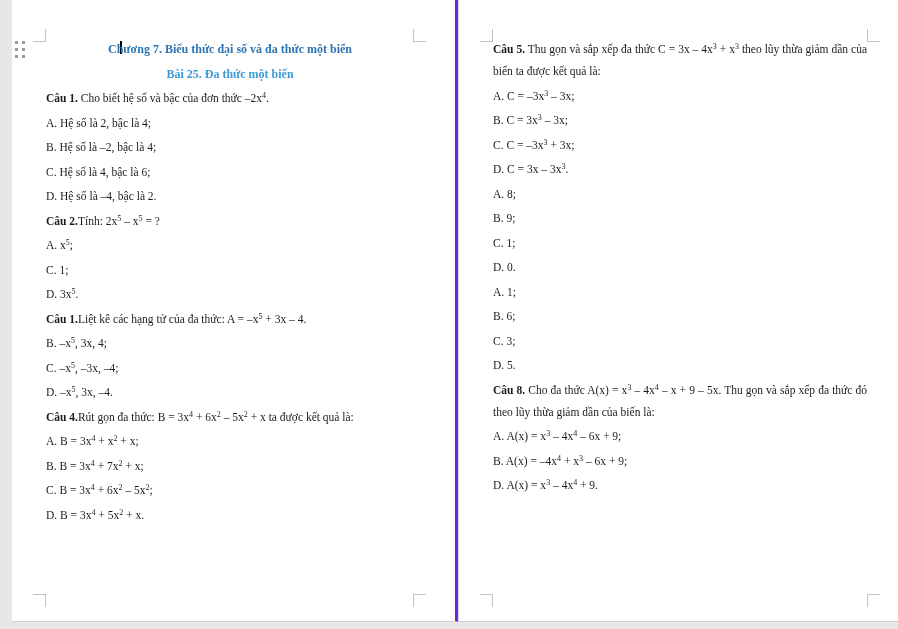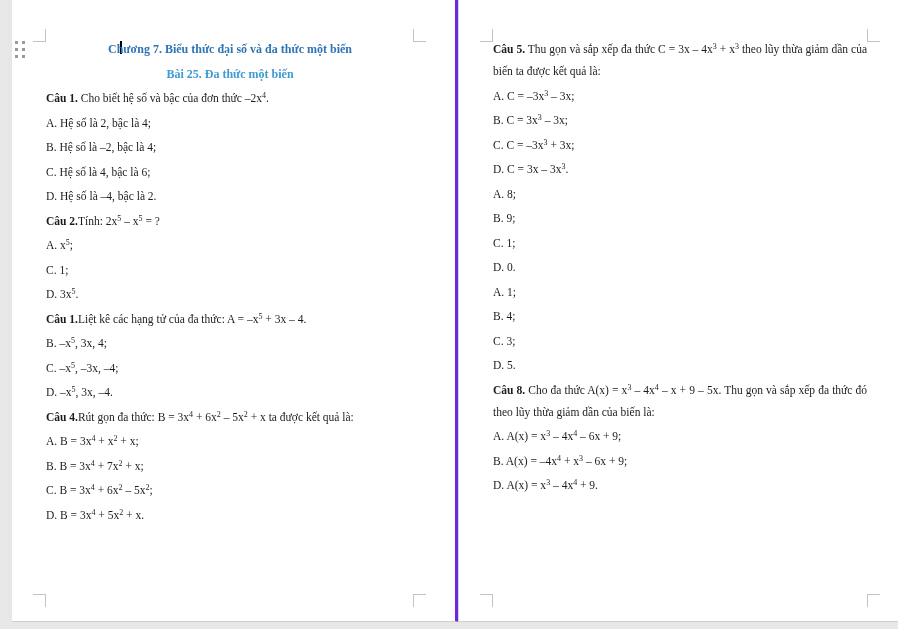--- a/index.html
+++ b/index.html
@@ -119,21 +119,21 @@
 
       <div class="q">
         <div class="line option">A. 8;</div>
         <div class="line option">B. 9;</div>
         <div class="line option">C. 1;</div>
         <div class="line option">D. 0.</div>
       </div>
 
       <div class="q">
         <div class="line option">A. 1;</div>
-        <div class="line option">B. 4;</div>
+        <div class="line option">B. 6;</div>
         <div class="line option">C. 3;</div>
         <div class="line option">D. 5.</div>
       </div>
 
       <div class="q">
         <div class="line q-prompt"><b class="q-label">Câu 8.</b><span> Cho đa thức A(x) = x<sup>3</sup> – 4x<sup>4</sup> – x + 9 – 5x. Thu gọn và sắp xếp đa thức đó theo lũy thừa giảm dần của biến là:</span></div>
         <div class="line option">A. A(x) = x<sup>3</sup> – 4x<sup>4</sup> – 6x + 9;</div>
         <div class="line option">B. A(x) = –4x<sup>4</sup> + x<sup>3</sup> – 6x + 9;</div>
         <div class="line option">D. A(x) = x<sup>3</sup> – 4x<sup>4</sup> + 9.</div>
       </div>

